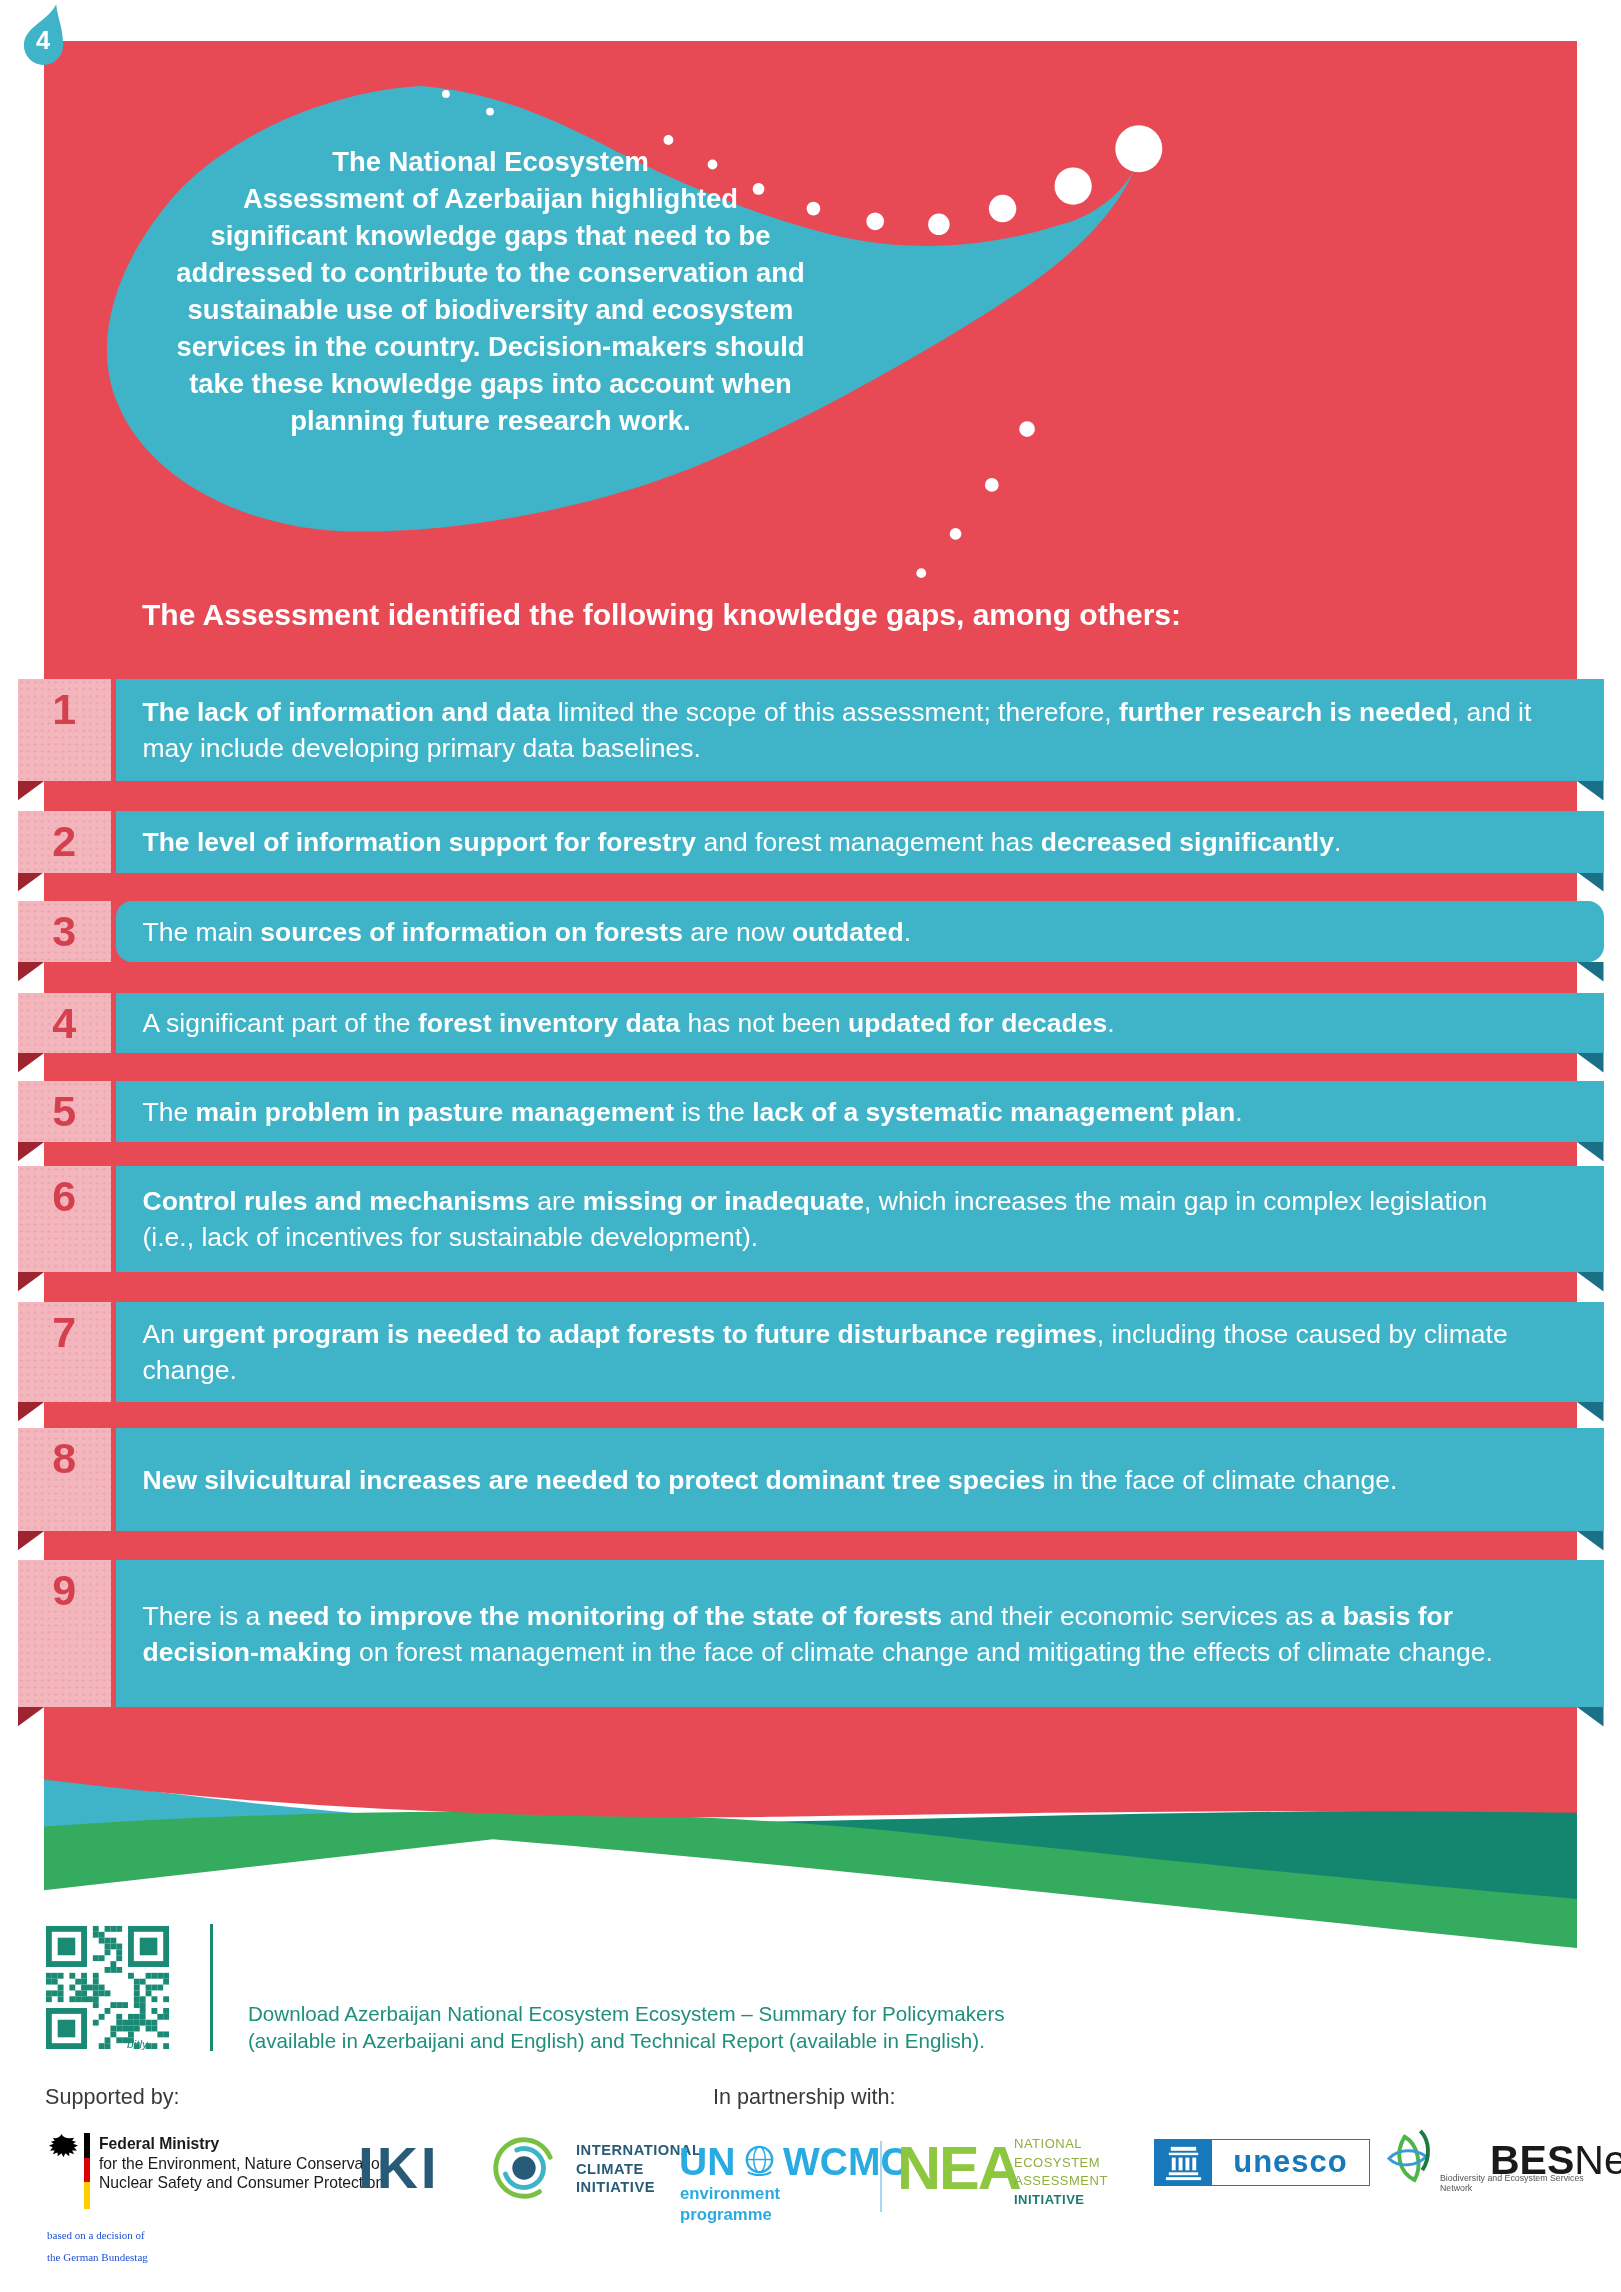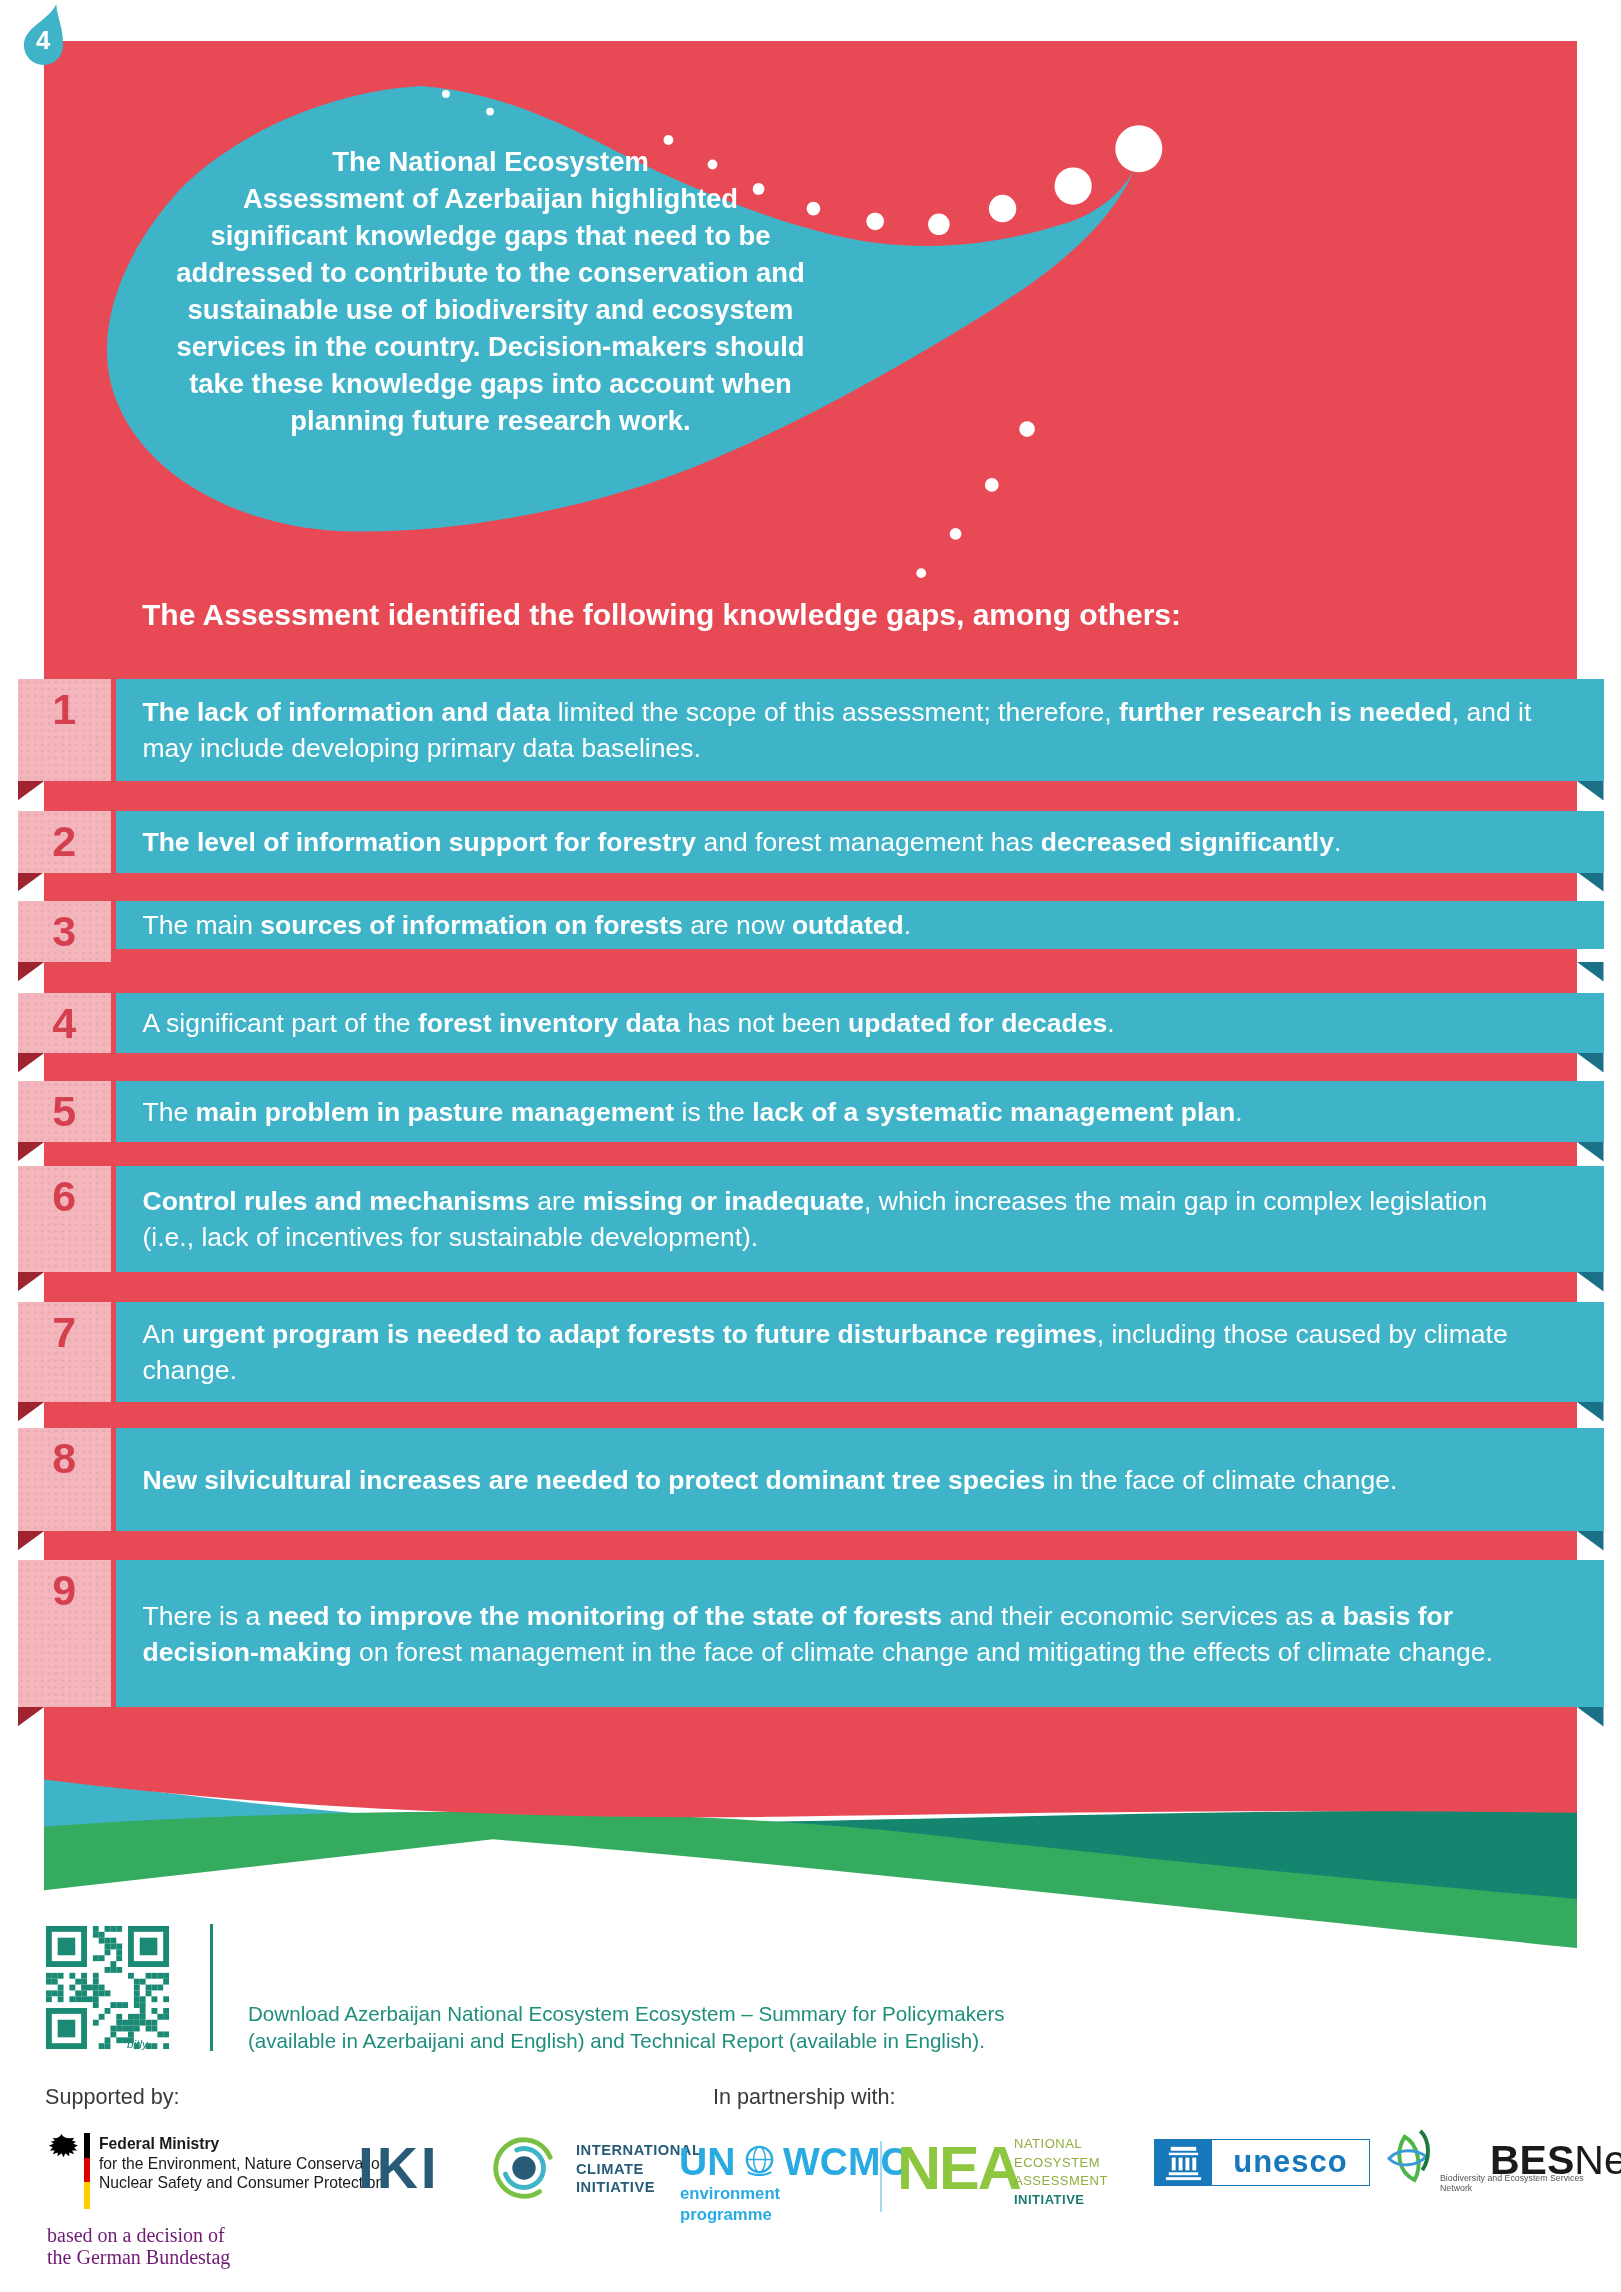--- a/index.html
+++ b/index.html
@@ -48,21 +48,21 @@
   
   .cap{color:#3a3a3a;font-size:21.6px;}
   #supported{left:45px;top:2084px;}
   #partnership{left:713px;top:2084px;}
   #eagle{left:45px;top:2133px;width:33px;height:31px;}
   #flagbar{left:84px;top:2133px;width:5.9px;height:75px;}
   #flagbar .fb{width:5.9px;height:24.5px;}
   #ministry-text{left:99px;top:2134px;color:var(--ink);font-size:15.7px;line-height:19.6px;}
   #ministry-text .l1{font-weight:bold;}
   #bundestag{left:47px;top:2225px;font-family:"Liberation Serif","DejaVu Serif",serif;
-    color:#701a75;font-size:20px;line-height:21.6px;}
+    color:#1d4ed8;font-size:11px;line-height:21.6px;}
   #iki-name{left:358px;top:2135px;color:var(--ikiBlue);font-size:57px;font-weight:bold;letter-spacing:2.9px;}
   #iki-icon{left:487px;top:2131px;width:74px;height:74px;}
   #iki-text{left:576px;top:2141px;color:var(--ikiBlue);font-size:14.7px;line-height:18.6px;font-weight:bold;letter-spacing:0.5px;}
   #unep{left:679px;top:2140px;color:var(--unBlue);font-weight:bold;}
   #unep .big{font-size:39px;}
   #unep-globe{left:742px;top:2143px;width:35px;height:35px;}
   #wcmc{left:783px;top:2140px;color:var(--unBlue);font-weight:bold;font-size:39px;}
   #unep-sub{left:680px;top:2184px;color:var(--unBlue);font-weight:bold;font-size:16.7px;line-height:20.6px;}
   #nea-sep{left:880px;top:2141px;width:2px;height:71px;background:#a8d8f0;}
   #nea-name{left:897px;top:2133px;color:var(--neaGreen);font-size:61px;font-weight:bold;letter-spacing:-2px;}
@@ -132,21 +132,21 @@
     </div>
     <div class="fold-left" style="top: 781px;"></div>
     <div class="fold-right" style="top: 781px;"></div>
     <div class="num-box" style="top: 811px; height: 62px;"><span>2</span></div>
     <div class="bar" style="top: 811px; height: 62px;">
       <div><b>The level of information support for forestry</b><span> and forest management has </span><b>decreased significantly</b><span>.</span></div>
     </div>
     <div class="fold-left" style="top: 872px;"></div>
     <div class="fold-right" style="top: 872px;"></div>
     <div class="num-box" style="top: 901px; height: 61px;"><span>3</span></div>
-    <div class="bar" style="top: 901px; height: 48px;">
+    <div class="bar" style="top: 901px; height: 61px; border-radius: 16px;">
       <div><span>The main </span><b>sources of information on forests</b><span> are now </span><b>outdated</b><span>.</span></div>
     </div>
     <div class="fold-left" style="top: 962px;"></div>
     <div class="fold-right" style="top: 962px;"></div>
     <div class="num-box" style="top: 993px; height: 60px;"><span>4</span></div>
     <div class="bar" style="top: 993px; height: 60px;">
       <div><span>A significant part of the </span><b>forest inventory data</b><span> has not been </span><b>updated for decades</b><span>.</span></div>
     </div>
     <div class="fold-left" style="top: 1053px;"></div>
     <div class="fold-right" style="top: 1053px;"></div>

